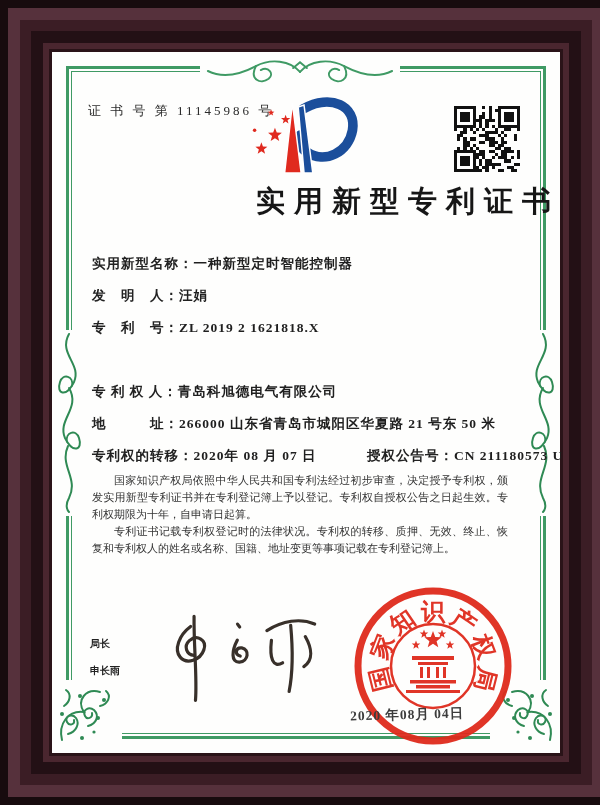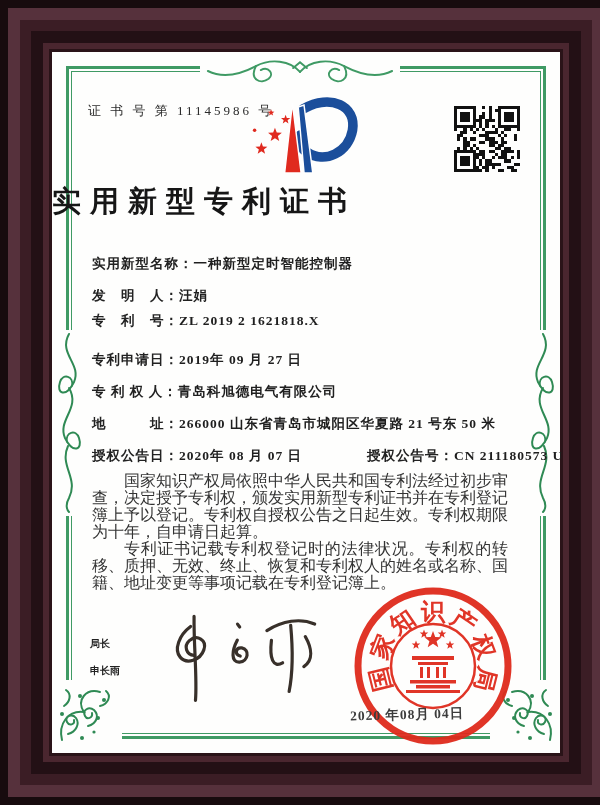--- a/index.html
+++ b/index.html
@@ -13,27 +13,27 @@
   .f5{inset:43px;border:6px solid #4a262f;}
   .f6{inset:49px;border:3px solid #2a1318;}
   .paper{position:absolute;inset:52px;background:#fefefd;}
   .gb1{position:absolute;inset:14px;border:3px solid #3f9a64;}
   .gb2{position:absolute;inset:19px;border:1px solid #3f9a64;}
   .orn{position:absolute;background:#fefefd;display:flex;align-items:center;justify-content:center;}
   .orn svg{display:block;}
   .certno{position:absolute;left:36px;top:50px;font-size:13px;letter-spacing:3px;color:#2b2b2b;}
   .logo{position:absolute;left:190px;top:40px;}
   .qr{position:absolute;left:402px;top:54px;}
-  .title{position:absolute;left:0;right:0;top:130px;text-align:left;font-size:29px;
+  .title{position:absolute;left:0;right:0;top:130px;text-align:right;font-size:29px;
          font-weight:bold;letter-spacing:9px;color:#161616;}
   .row{position:absolute;left:40px;font-size:13.5px;font-weight:600;color:#222;
        letter-spacing:1px;white-space:nowrap;}
   .row .val{font-weight:600;color:#1f1f1f;}
   .col2{position:absolute;left:250px;top:0;margin-left:25px;}
-  .paras{position:absolute;left:40px;top:420px;width:416px;font-size:16px;line-height:17px;
+  .paras{position:absolute;left:40px;top:420px;width:416px;font-size:11px;line-height:17px;
          color:#333;text-align:justify;}
   .paras p{margin:0;text-indent:2em;font-weight:500;}
   .director{position:absolute;left:38px;top:578px;font-size:10px;font-weight:bold;color:#222;
             line-height:27px;font-family:"Liberation Sans","DejaVu Sans",sans-serif;}
   .sig{position:absolute;left:88px;top:550px;}
   .seal{position:absolute;left:295px;top:528px;opacity:.95;}
   .sealdate{position:absolute;left:298px;top:653px;width:190px;font-size:13.5px;color:#3c3c3c;
             letter-spacing:1px;font-weight:600;transform:rotate(-1.5deg);white-space:nowrap;}
   text.sealchar{font-size:24px;font-weight:bold;fill:#df2b1c;
                 font-family:"Liberation Serif","DejaVu Serif",serif;}
@@ -282,34 +282,31 @@
     </div>
 
     <div class="title">实用新型专利证书</div>
 
     <div class="row" style="top:203px;">
       <span>实用新型名称：</span><span class="val">一种新型定时智能控制器</span>
     </div>
     <div class="row" style="top:235px;">
       <span>发　明　人：</span><span class="val">汪娟</span>
     </div>
-    <div class="row" style="top:260px;">
+    <div class="row" style="top:267px;">
       <span>专　利　号：</span><span class="val">ZL 2019 2 1621818.X</span>
-    </div>
-    <div class="row" style="top:299px;">
-      <span>专利申请日：</span><span class="val">2019年 09 月 27 日</span>
     </div>
     <div class="row" style="top:331px;">
       <span>专 利 权 人：</span><span class="val">青岛科旭德电气有限公司</span>
     </div>
     <div class="row" style="top:363px;text-align:right;">
       <span>地　　　址：</span><span class="val">266000 山东省青岛市城阳区华夏路 21 号东 50 米</span>
     </div>
     <div class="row" style="top:395px;">
-      <span>授权公告日：</span><span class="val">2020年 08 月 07 日</span>
+      <span>专利权的转移：</span><span class="val">2020年 08 月 07 日</span>
       <span class="col2"><span>授权公告号：</span><span class="val">CN 211180573 U</span></span>
     </div>
 
     <div class="paras">
       <p>国家知识产权局依照中华人民共和国专利法经过初步审查，决定授予专利权，颁发实用新型专利证书并在专利登记簿上予以登记。专利权自授权公告之日起生效。专利权期限为十年，自申请日起算。</p>
       <p>专利证书记载专利权登记时的法律状况。专利权的转移、质押、无效、终止、恢复和专利权人的姓名或名称、国籍、地址变更等事项记载在专利登记簿上。</p>
     </div>
 
     <div class="director">
       <div>局长</div>

